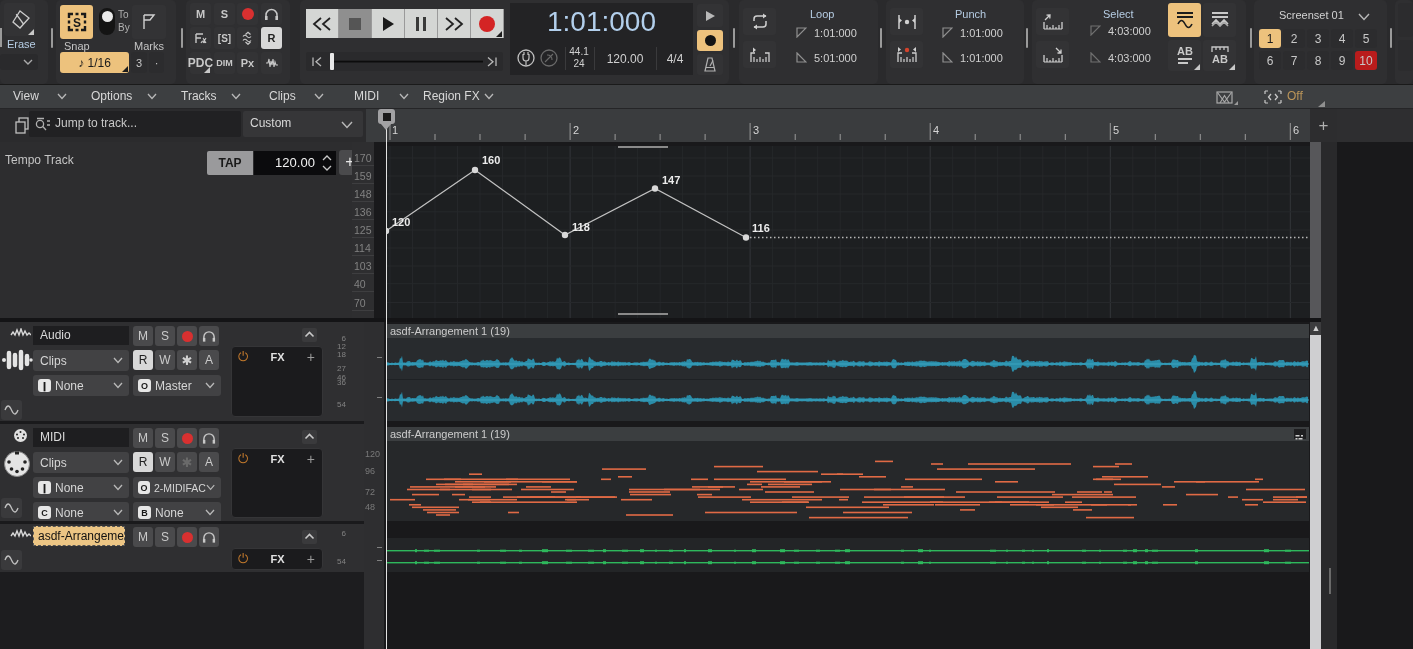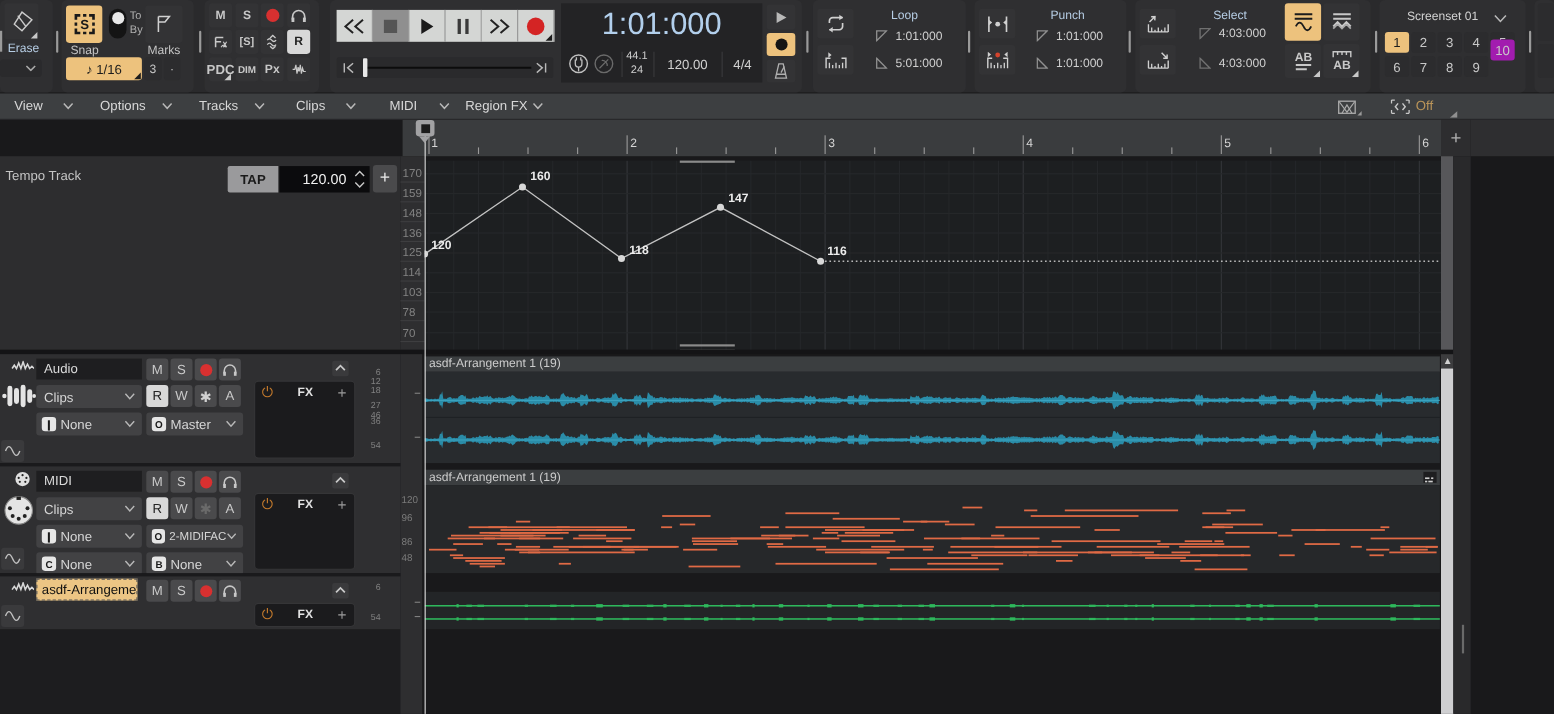--- a/index.html
+++ b/index.html
@@ -18,21 +18,21 @@
 .transbtn{position:absolute;top:9px;height:29px;width:33px;background:#d4d6d4;display:flex;align-items:center;justify-content:center;border-right:1px solid #9a9a9a}
 
 #menubar{position:absolute;left:0;top:85px;width:1413px;height:24px;background:#3d3f41;color:#d8d8d8;font-size:12px;border-bottom:1px solid #252527}
 .mitem{position:absolute;top:4px}
 
 #row2{position:absolute;left:0;top:109px;width:366px;height:33px;background:#2b2b2d}
 #ruler{position:absolute;left:366px;top:109px;width:944px;height:33px;background:#3a3c3e}
 #rulerplus{position:absolute;left:1310px;top:109px;width:27px;height:33px;background:#2d2d2f;color:#b0b0b0;font-size:17px;text-align:center;line-height:33px}
 
 #tempoleft{position:absolute;left:0;top:142px;width:364px;height:176px;background:#2d2d2f}
-#tempostrip{position:absolute;left:364px;top:142px;width:22px;height:176px;background:#2e2e30}
+#tempostrip{position:absolute;left:352px;top:142px;width:22px;height:176px;background:#2e2e30}
 #tempograph{position:absolute;left:386px;top:146px;width:924px;height:172px;background:#1d1f21}
 #temposcroll{position:absolute;left:1310px;top:142px;width:11px;height:176px;background:#57575a}
 .tslabel{position:absolute;left:2px;color:#828282;font-size:10.5px}
 
 #trackpane{position:absolute;left:0;top:322px;width:364px;height:327px;background:#1d1d1f}
 .track{position:absolute;left:0;width:364px;background:#2f2f31}
 .namebox{position:absolute;background:#1e1e20;color:#dadada;font-size:12px;line-height:19px;padding-left:7px}
 .sq{position:absolute;width:20px;height:20px;background:#4a4a4c;border-radius:3px;color:#cacaca;font-size:12px;display:flex;align-items:center;justify-content:center}
 .sq.on{background:#d8d8d8;color:#222}
 .dd{position:absolute;height:21px;background:#424244;border-radius:3px;color:#d6d6d6;font-size:12px;display:flex;align-items:center;white-space:nowrap;overflow:hidden}
@@ -326,21 +326,21 @@
       </svg>
       <div class="tbtn orange" style="left:1259px;top:29px;width:22px;height:19px;font-size:12px;background:#edc27d">1</div>
       <div class="tbtn" style="left:1283px;top:29px;width:22px;height:19px;font-size:12px;background:#2c2c2e">2</div>
       <div class="tbtn" style="left:1307px;top:29px;width:22px;height:19px;font-size:12px;background:#2c2c2e">3</div>
       <div class="tbtn" style="left:1331px;top:29px;width:22px;height:19px;font-size:12px;background:#2c2c2e">4</div>
       <div class="tbtn" style="left:1355px;top:29px;width:22px;height:19px;font-size:12px;background:#2c2c2e">5</div>
       <div class="tbtn" style="left:1259px;top:51px;width:22px;height:19px;font-size:12px;background:#2c2c2e">6</div>
       <div class="tbtn" style="left:1283px;top:51px;width:22px;height:19px;font-size:12px;background:#2c2c2e">7</div>
       <div class="tbtn" style="left:1307px;top:51px;width:22px;height:19px;font-size:12px;background:#2c2c2e">8</div>
       <div class="tbtn" style="left:1331px;top:51px;width:22px;height:19px;font-size:12px;background:#2c2c2e">9</div>
-      <div class="tbtn" style="left:1355px;top:36px;width:22px;height:19px;font-size:12px;background:#a21caf">10</div>
+      <div class="tbtn" style="left:1355px;top:51px;width:22px;height:19px;font-size:12px;background:#b91c1c">10</div>
       <div class="divider" style="left:1390px"></div>
       <div class="tbtn" style="left:1398px;top:3px;width:15px;height:34px;background:#2c2c2e"></div>
       <div class="tbtn" style="left:1398px;top:40px;width:15px;height:31px;background:#2c2c2e"></div>
     </div>
     <div id="menubar">
       <div class="mitem" style="left:13px">View</div>
       <svg class="abs" style="left:57px;top:8px" width="10" height="7" viewBox="0 0 10 7">
         <path d="M1 1 L5 5.5 L9 1" stroke="#b8b8b8" stroke-width="1.3" fill="none"></path>
       </svg>
       <div class="mitem" style="left:91px">Options</div>
@@ -369,20 +369,38 @@
         <path d="M4 13 L8.5 5.5 L13 13" stroke="#aaaaaa" stroke-width="1.1" fill="none"></path>
         <path d="M18 15 h4 v-4 Z" fill="#9a9a9a"></path>
       </svg>
       <svg class="abs" style="left:1264px;top:5px" width="18" height="14" viewBox="0 0 18 14">
         <path d="M1 1 h3 M1 13 h3 M1 1 v3 M1 13 v-3 M17 1 h-3 M17 13 h-3 M17 1 v3 M17 13 v-3" stroke="#c8c8c8" stroke-width="1.2"></path>
         <path d="M7 4 L4.5 7 L7 10 M11 4 L13.5 7 L11 10" stroke="#c8c8c8" stroke-width="1.3" fill="none"></path>
       </svg>
       <div class="mitem" style="left:1287px;color:#bb9559">Off</div>
       <svg class="abs" style="left:1318px;top:16px" width="7" height="6" viewBox="0 0 7 6">
         <path d="M7 6 V0 L0 6 Z" fill="#909090"></path>
+      </svg>
+    </div>
+    <div id="row2">
+      <svg class="abs" style="left:15px;top:8px" width="14" height="18" viewBox="0 0 14 18">
+        <rect x="4" y="1" width="9" height="11" fill="none" stroke="#c0c0c0" stroke-width="1.3"></rect>
+        <rect x="1" y="5" width="9" height="11" fill="#2b2b2d" stroke="#c0c0c0" stroke-width="1.3"></rect>
+      </svg>
+      <div class="abs" style="left:29px;top:2px;width:212px;height:26px;background:#212123;border-radius:2px"></div>
+      <svg class="abs" style="left:35px;top:8px" width="16" height="14" viewBox="0 0 16 14">
+        <circle cx="5" cy="7" r="3.6" fill="none" stroke="#b0b0b0" stroke-width="1.3"></circle>
+        <path d="M7.8 9.5 L11 13" stroke="#b0b0b0" stroke-width="1.3"></path>
+        <path d="M2 1.5 h7 M12 4 h3 M12 8 h3" stroke="#b0b0b0" stroke-width="1.3"></path>
+      </svg>
+      <div class="abs" style="left:55px;top:7px;color:#c8c8c8;font-size:12px">Jump to track...</div>
+      <div class="abs" style="left:243px;top:2px;width:120px;height:26px;background:#363638;border-radius:2px"></div>
+      <div class="abs" style="left:250px;top:7px;color:#d8d8d8;font-size:12px">Custom</div>
+      <svg class="abs" style="left:341px;top:12px" width="12" height="8" viewBox="0 0 12 8">
+        <path d="M1 1 L6 6.5 L11 1" stroke="#b8b8b8" stroke-width="1.4" fill="none"></path>
       </svg>
     </div>
     <div id="ruler">
       <svg class="abs" style="left:0;top:0" width="944" height="33" viewBox="366 0 944 33">
         <g fill="#9a9a9a">
           <rect x="389.5" y="14" width="1" height="17"></rect>
           <rect x="569.6" y="14" width="1" height="17"></rect>
           <rect x="749.6" y="14" width="1" height="17"></rect>
           <rect x="929.7" y="14" width="1" height="17"></rect>
           <rect x="1109.8" y="14" width="1" height="17"></rect>
@@ -429,21 +447,21 @@
       <div class="tslabel" style="top:46px">148</div>
       <div class="abs" style="left:0;top:59px;width:22px;height:1px;background:#3e3e40"></div>
       <div class="tslabel" style="top:64px">136</div>
       <div class="abs" style="left:0;top:77px;width:22px;height:1px;background:#3e3e40"></div>
       <div class="tslabel" style="top:82px">125</div>
       <div class="abs" style="left:0;top:95px;width:22px;height:1px;background:#3e3e40"></div>
       <div class="tslabel" style="top:100px">114</div>
       <div class="abs" style="left:0;top:113px;width:22px;height:1px;background:#3e3e40"></div>
       <div class="tslabel" style="top:118px">103</div>
       <div class="abs" style="left:0;top:131px;width:22px;height:1px;background:#3e3e40"></div>
-      <div class="tslabel" style="top:136px">78</div>
+      <div class="tslabel" style="top:136px">40</div>
       <div class="abs" style="left:0;top:149px;width:22px;height:1px;background:#3e3e40"></div>
       <div class="tslabel" style="top:155px">70</div>
       <div class="abs" style="left:0;top:168px;width:22px;height:1px;background:#3e3e40"></div>
     </div>
     <div id="tempograph"><svg width="924" height="172" viewBox="0 0 924 172">
         <style>.minor{fill:#25272a}.major{fill:#34363a}.hl{fill:#26282b}</style>
         <rect class="minor" x="3.5" y="0" width="1" height="172"></rect>
         <rect class="minor" x="26.0" y="0" width="1" height="172"></rect>
         <rect class="minor" x="48.5" y="0" width="1" height="172"></rect>
         <rect class="minor" x="71.0" y="0" width="1" height="172"></rect>
@@ -639,21 +657,21 @@
       </svg></div>
     <div class="fxpanel" style="top:448px;height:70px">
       <div class="fxhead">
         <span class="pw">⏻</span>
         <span class="fx">FX</span>
         <span class="pl">+</span>
       </div>
     </div>
     <div class="abs" style="left:365px;top:449px;color:#7a7a7a;font-size:9px">120</div>
     <div class="abs" style="left:365px;top:466px;color:#7a7a7a;font-size:9px">96</div>
-    <div class="abs" style="left:365px;top:487px;color:#7a7a7a;font-size:9px">86</div>
+    <div class="abs" style="left:365px;top:487px;color:#7a7a7a;font-size:9px">72</div>
     <div class="abs" style="left:365px;top:502px;color:#7a7a7a;font-size:9px">48</div>
     <div class="abs" style="left:0;top:521px;width:364px;height:3px;background:#1a1a1c"></div>
     <div class="track" style="top:524px;height:48px"></div>
     <svg class="abs" style="left:10px;top:529px" width="21" height="14" viewBox="0 0 21 14">
       <path d="M1 7 l2-3 2 3 2-5 2 5 2-6 2 6 2-4 2 4 2-2 2 2" stroke="#d8d8d8" stroke-width="1.4" fill="none"></path>
     </svg>
     <div class="abs" style="left:33px;top:526px;width:92px;height:20px;background:#ecc584;border:1px dashed #555;color:#111;font-size:12px;line-height:18px;padding-left:4px;overflow:hidden;white-space:nowrap">asdf-Arrangemer</div>
     <div class="sq" style="left:133px;top:527px">M</div>
     <div class="sq" style="left:155px;top:527px">S</div>
     <div class="sq" style="left:177px;top:527px">

